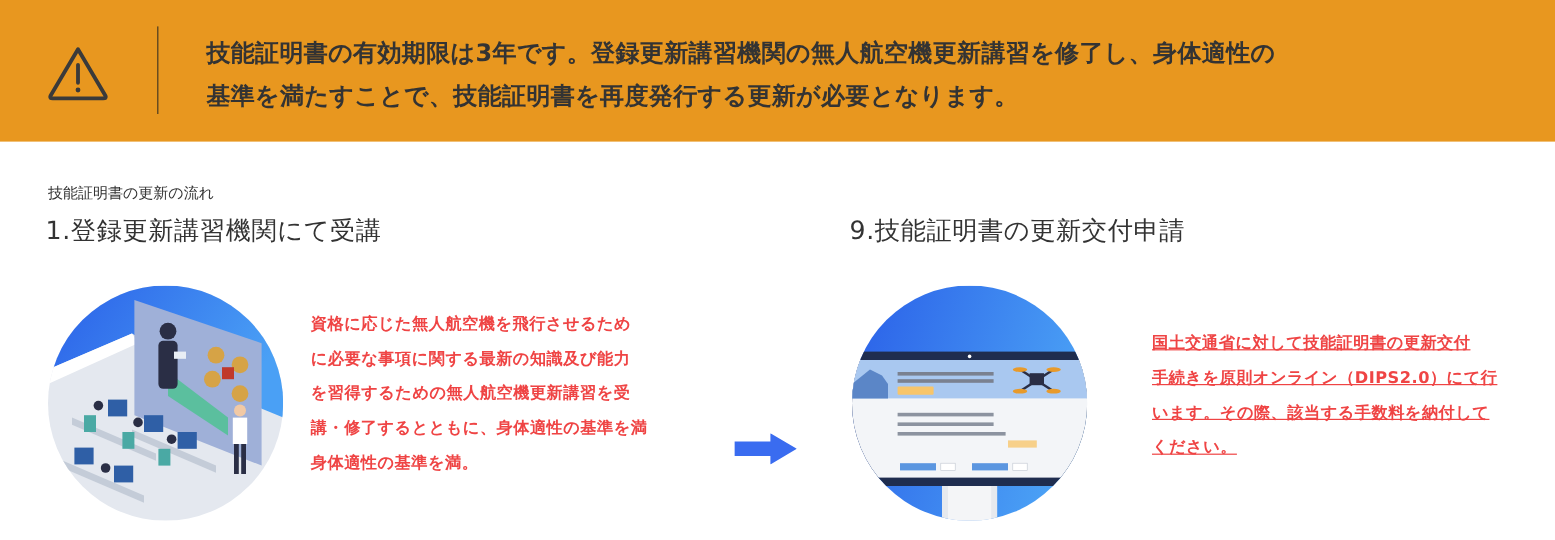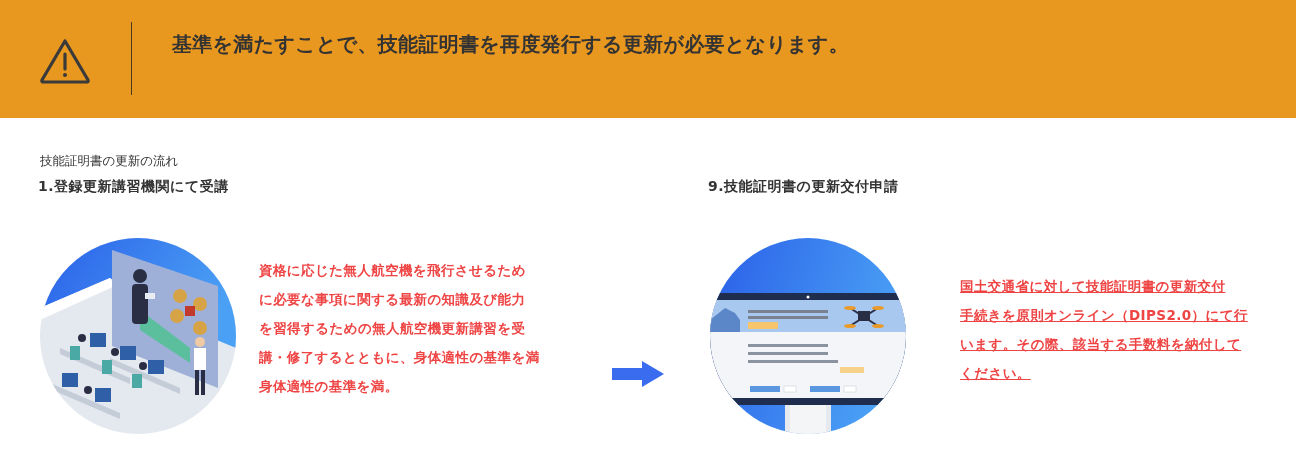--- a/index.html
+++ b/index.html
@@ -5,21 +5,21 @@
     * { box-sizing: border-box; margin: 0; padding: 0; }
     html, body { width: 1296px; height: 450px; background: #ffffff; overflow: hidden; }
     body { font-family: "DejaVu Sans", "Liberation Sans", sans-serif; color: #333333; position: relative; }
 
     .banner { position: absolute; left: 0; top: 0; width: 1296px; height: 118px; background: #e8971f; }
     .banner .warn-icon { position: absolute; left: 38px; top: 37px; width: 54px; height: 48px; }
     .banner .divider { position: absolute; left: 131px; top: 22px; width: 1px; height: 73px; background: #4a3a20; }
     .banner .msg { position: absolute; left: 172px; top: 26px; width: 1100px; font-size: 20px; font-weight: bold; line-height: 36px; color: #333333; letter-spacing: 0.3px; }
 
     .flow-label { position: absolute; left: 40px; top: 153px; font-size: 12.5px; font-weight: normal; color: #333; }
-    .step-title { position: absolute; font-size: 14px; font-weight: bold; color: #333; letter-spacing: 0.5px; }
+    .step-title { position: absolute; font-size: 21px; font-weight: normal; color: #333; letter-spacing: 0.5px; }
     .step1-title { left: 38px; top: 178px; }
     .step2-title { left: 708px; top: 178px; }
 
     .circle { position: absolute; width: 196px; height: 196px; border-radius: 50%; overflow: hidden; }
     .circle1 { left: 40px; top: 238px; }
     .circle2 { left: 710px; top: 238px; }
 
     .desc { position: absolute; font-size: 13.5px; font-weight: bold; line-height: 29px; color: #ef4444; letter-spacing: 0.4px; }
     .desc1 { left: 259px; top: 256px; width: 330px; }
     .desc2 { left: 960px; top: 272px; width: 330px; text-decoration: underline; }
@@ -30,20 +30,21 @@
 <body>
 
 <div class="banner">
   <svg class="warn-icon" viewBox="0 0 54 48">
     <path d="M27 4 L50 43 Q51 45 48 45 L6 45 Q3 45 4 43 Z" fill="none" stroke="#3a3a3a" stroke-width="3.2" stroke-linejoin="round"></path>
     <line x1="27" y1="17" x2="27" y2="32" stroke="#3a3a3a" stroke-width="3.2" stroke-linecap="round"></line>
     <circle cx="27" cy="38" r="2" fill="#3a3a3a"></circle>
   </svg>
   <div class="divider"></div>
   <div class="msg">
+    <div>技能証明書の有効期限は3年です。登録更新講習機関の無人航空機更新講習を修了し、身体適性の</div>
     <div>基準を満たすことで、技能証明書を再度発行する更新が必要となります。</div>
   </div>
 </div>
 
 <div class="flow-label">技能証明書の更新の流れ</div>
 
 <div class="step-title step1-title">1.登録更新講習機関にて受講</div>
 <div class="step-title step2-title">9.技能証明書の更新交付申請</div>
 
 <div class="circle circle1">

